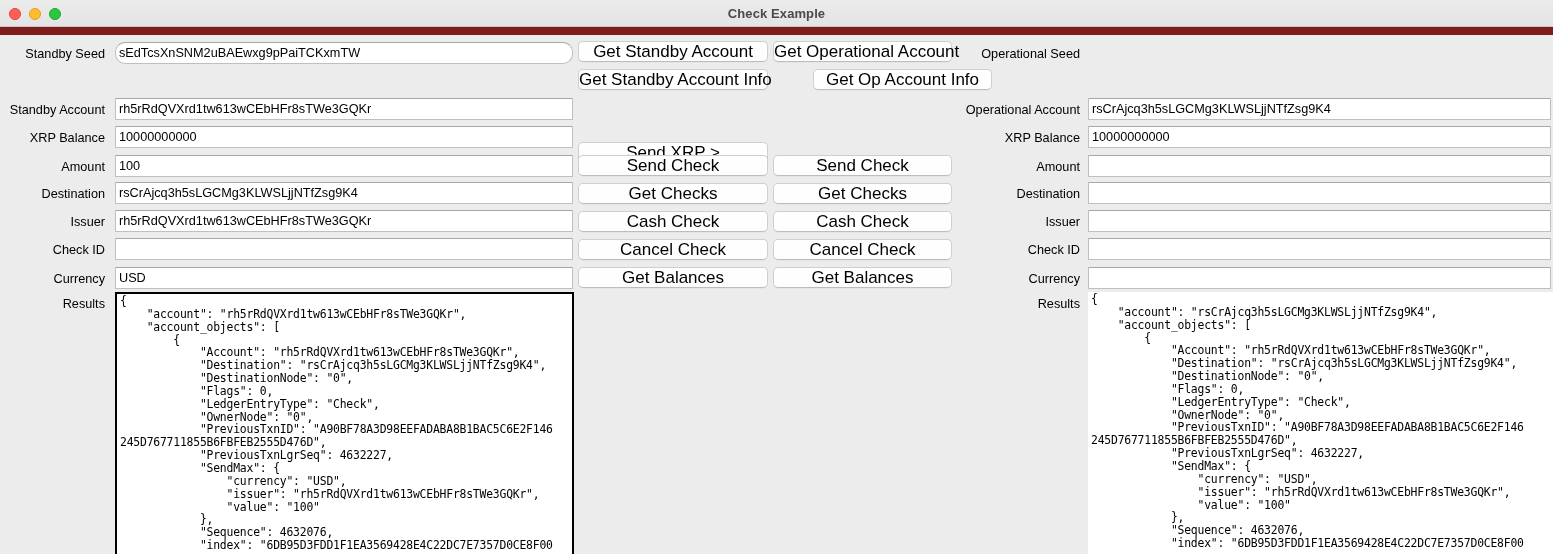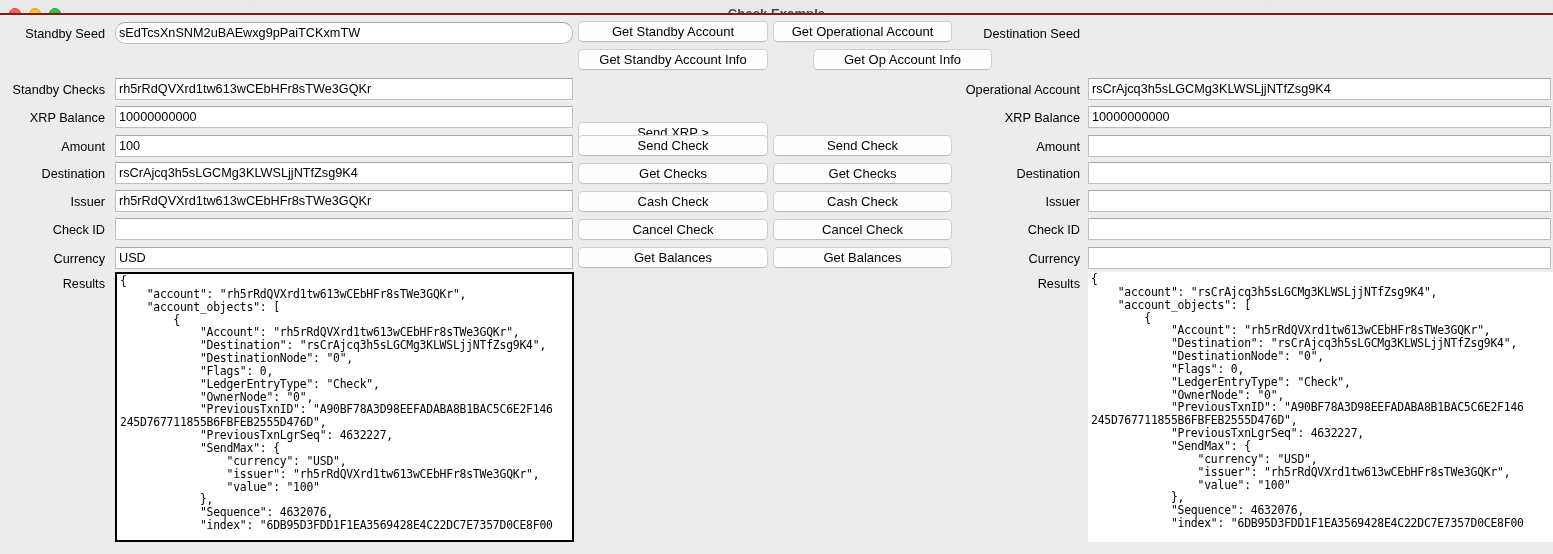--- a/index.html
+++ b/index.html
@@ -42,25 +42,25 @@
     text-align: center;
     font-size: 13px;
     font-weight: bold;
     color: #4a4a4a;
     letter-spacing: 0.1px;
   }
 
   
   .content {
     position: absolute;
-    top: 13px; left: 0;
+    top: 27px; left: 0;
     width: 1553px;
     height: 483px;
     background: #ececec;
-    border-top: 2px solid #7f1d1d;
+    border-top: 8px solid #7f1d1d;
   }
 
   
   .lbl {
     position: absolute;
     font-size: 12.7px;
     color: #000;
     text-align: right;
     white-space: nowrap;
     line-height: 16px;
@@ -84,21 +84,21 @@
 
   
   .btn {
     position: absolute;
     height: 21px;
     background: linear-gradient(#ffffff, #fdfdfd);
     border: 1px solid #cfcfcf;
     border-bottom-color: #bdbdbd;
     border-radius: 5px;
     font-family: "Liberation Sans", sans-serif;
-    font-size: 13px;
+    font-size: 17px;
     color: #000;
     text-align: center;
     line-height: 19px;
     white-space: nowrap;
     cursor: default;
     box-shadow: 0 0.5px 0.5px rgba(0,0,0,0.06);
   }
 
   
   .ta {
@@ -126,21 +126,21 @@
     <span class="dot max"></span>
   </div>
   <div class="title-text">Check Example</div>
 </div>
 
 <div class="content">
 
   <div class="lbl" style="left:0;top:11px;width:105px;">Standby Seed</div>
   <input class="tf" style="left: 115px; top: 7px; width: 458px; border-radius: 10px;" value="sEdTcsXnSNM2uBAEwxg9pPaiTCKxmTW">
 
-  <div class="lbl" style="left:0;top:67px;width:105px;">Standby Checks</div>
+  <div class="lbl" style="left:0;top:67px;width:105px;">Standby Account</div>
   <input class="tf" style="left: 115px; top: 63px; width: 458px;" value="rh5rRdQVXrd1tw613wCEbHFr8sTWe3GQKr">
 
   <div class="lbl" style="left:0;top:95px;width:105px;">XRP Balance</div>
   <input class="tf" style="left: 115px; top: 91px; width: 458px;" value="10000000000">
 
   <div class="lbl" style="left:0;top:124px;width:105px;">Amount</div>
   <input class="tf" style="left: 115px; top: 120px; width: 458px;" value="100">
 
   <div class="lbl" style="left:0;top:151px;width:105px;">Destination</div>
   <input class="tf" style="left: 115px; top: 147px; width: 458px;" value="rsCrAjcq3h5sLGCMg3KLWSLjjNTfZsg9K4">
@@ -186,21 +186,21 @@
   <div class="btn" style="left:578px;top:232px;width:190px;">Get Balances</div>
 
   <div class="btn" style="left:773px;top:6px;width:179px;">Get Operational Account</div>
   <div class="btn" style="left:773px;top:34px;width:179px;margin-left:40px;">Get Op Account Info</div>
   <div class="btn" style="left:773px;top:120px;width:179px;">Send Check</div>
   <div class="btn" style="left:773px;top:148px;width:179px;">Get Checks</div>
   <div class="btn" style="left:773px;top:176px;width:179px;">Cash Check</div>
   <div class="btn" style="left:773px;top:204px;width:179px;">Cancel Check</div>
   <div class="btn" style="left:773px;top:232px;width:179px;">Get Balances</div>
 
-  <div class="lbl" style="left:955px;top:11px;width:125px;">Destination Seed</div>
+  <div class="lbl" style="left:955px;top:11px;width:125px;">Operational Seed</div>
 
   <div class="lbl" style="left:945px;top:67px;width:135px;">Operational Account</div>
   <input class="tf" style="left: 1088px; top: 63px; width: 463px;" value="rsCrAjcq3h5sLGCMg3KLWSLjjNTfZsg9K4">
 
   <div class="lbl" style="left:955px;top:95px;width:125px;">XRP Balance</div>
   <input class="tf" style="left: 1088px; top: 91px; width: 463px;" value="10000000000">
 
   <div class="lbl" style="left:955px;top:124px;width:125px;">Amount</div>
   <input class="tf" style="left: 1088px; top: 120px; width: 463px;" value="">
 

